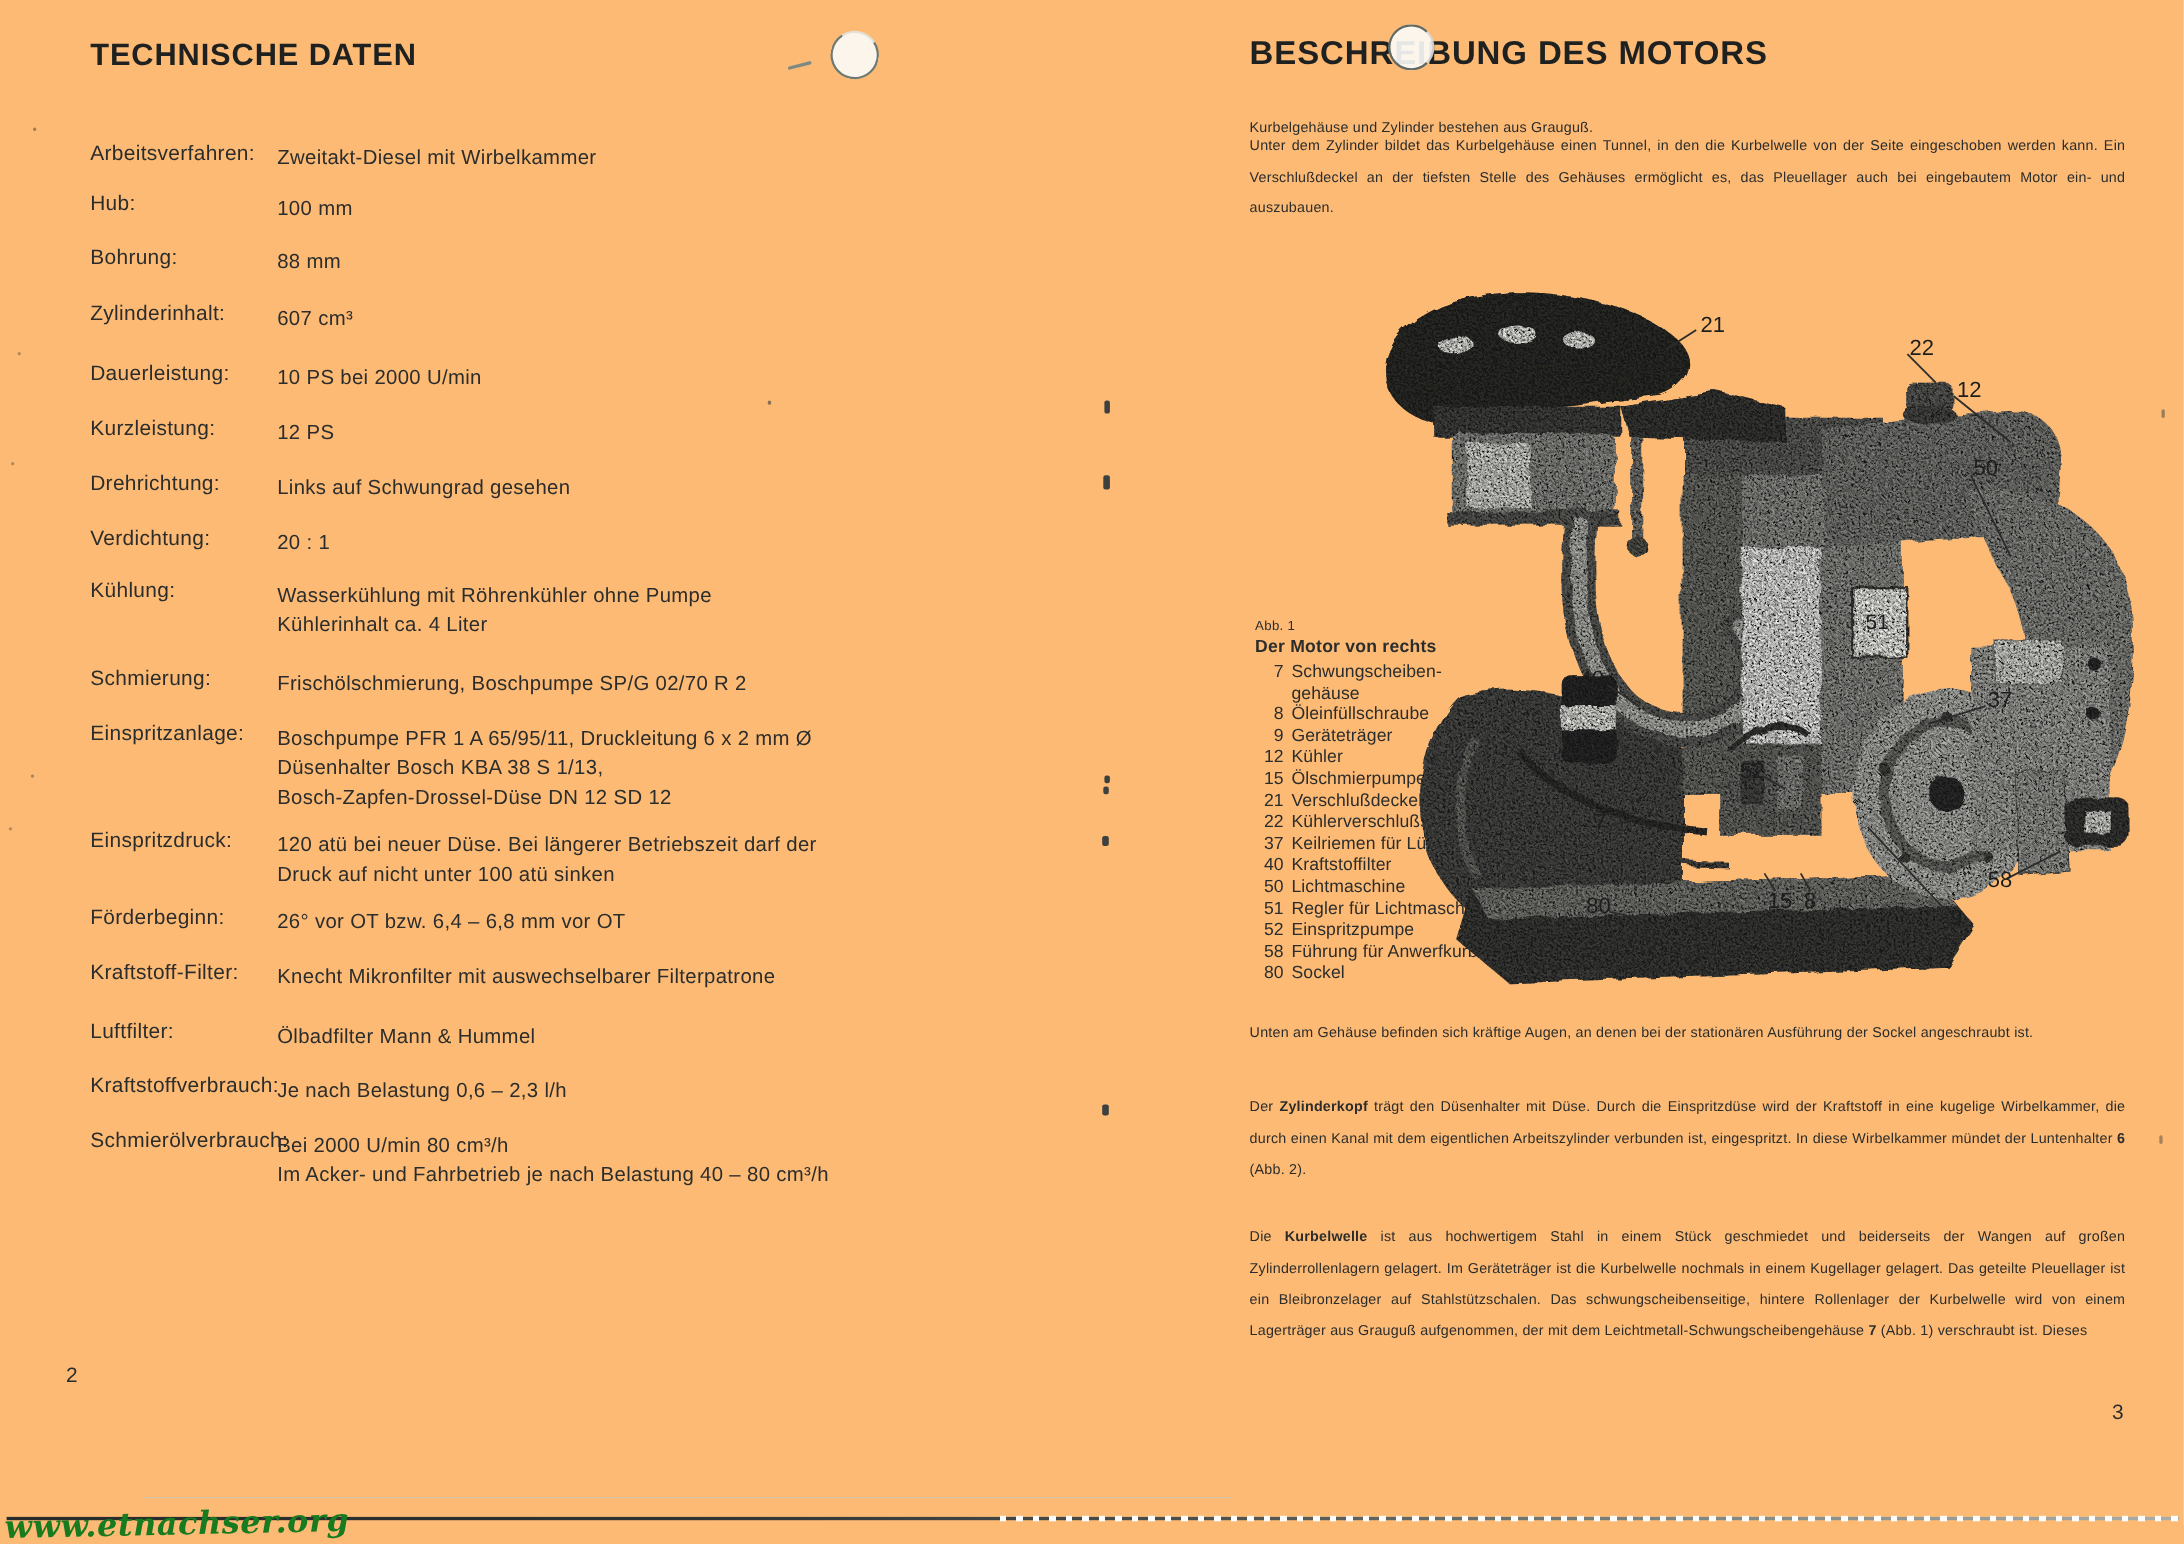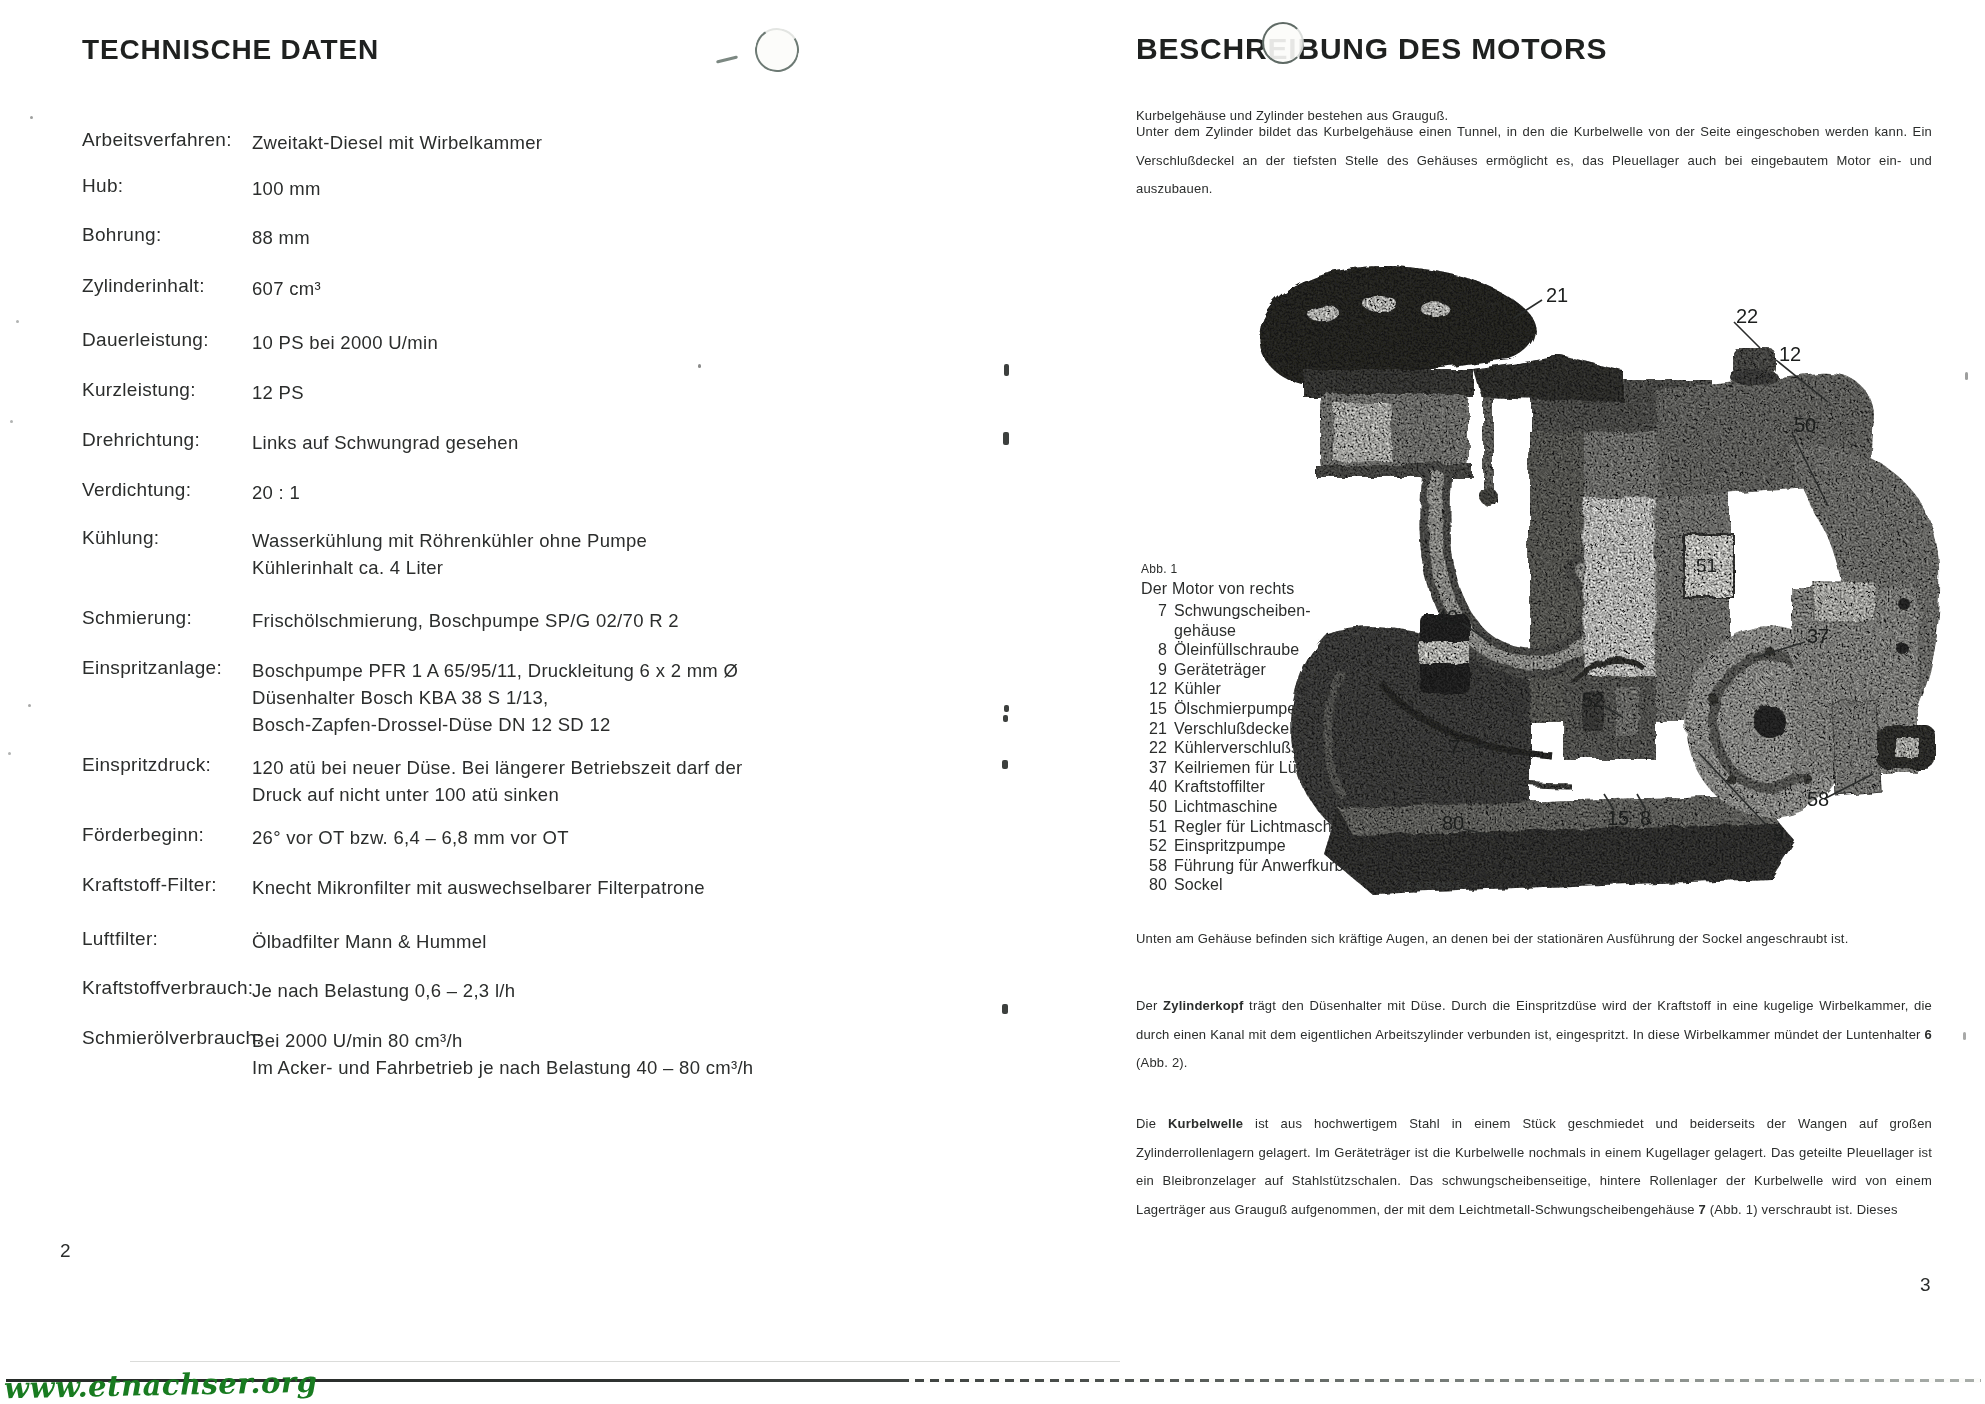--- a/index.html
+++ b/index.html
@@ -1,19 +1,19 @@
 <!DOCTYPE html>
 <html lang="de"><head>
 <meta charset="utf-8">
 <style>
   html,body{margin:0;padding:0;}
   body{background:#e8e8e4;}
   .sheet{
     position:relative; width:1985px; height:1404px; overflow:hidden;
-    background:#ffffff;
+    background:#fdba74;
     font-family:"Liberation Sans", sans-serif;
     color:#2b2d2c;
   }
   
   .page-title{
     position:absolute; font-weight:bold; color:#1f2120;
     font-size:28px; letter-spacing:0.8px; white-space:nowrap;
   }
   #left-title{left:82px; top:34px;}
   #right-title{left:1136px; top:32px; font-size:30px;}
@@ -41,21 +41,21 @@
   .body-text .b{font-weight:bold;}
   #intro-line1{top:102px; text-align:left; white-space:nowrap;}
   #intro-rest{top:118px;}
   #para-augen{top:925px;}
   #para-zylinderkopf{top:992px;}
   #para-kurbelwelle{top:1110px;}
 
   
   .fig-caption{position:absolute; left:1141px; top:562px; width:260px; color:#2b2d2c;}
   .fig-caption .cap-title{font-size:12px; letter-spacing:0.3px; margin-bottom:4px;}
-  .fig-caption .cap-sub{font-size:16px; font-weight:normal; letter-spacing:0.2px; margin-bottom:3px;}
+  .fig-caption .cap-sub{font-size:16px; font-weight:bold; letter-spacing:0.2px; margin-bottom:3px;}
   .lg-row{display:flex; font-size:16px; line-height:19.6px; letter-spacing:0.1px;}
   .lg-n{width:26px; text-align:right; flex:0 0 26px;}
   .lg-t{margin-left:7px; white-space:pre-line;}
 
   .fig-code{
     position:absolute; left:1406px; top:880px; font-size:9px;
     letter-spacing:0.6px; color:#3a3c3a; font-weight:bold;
   }
 
   

